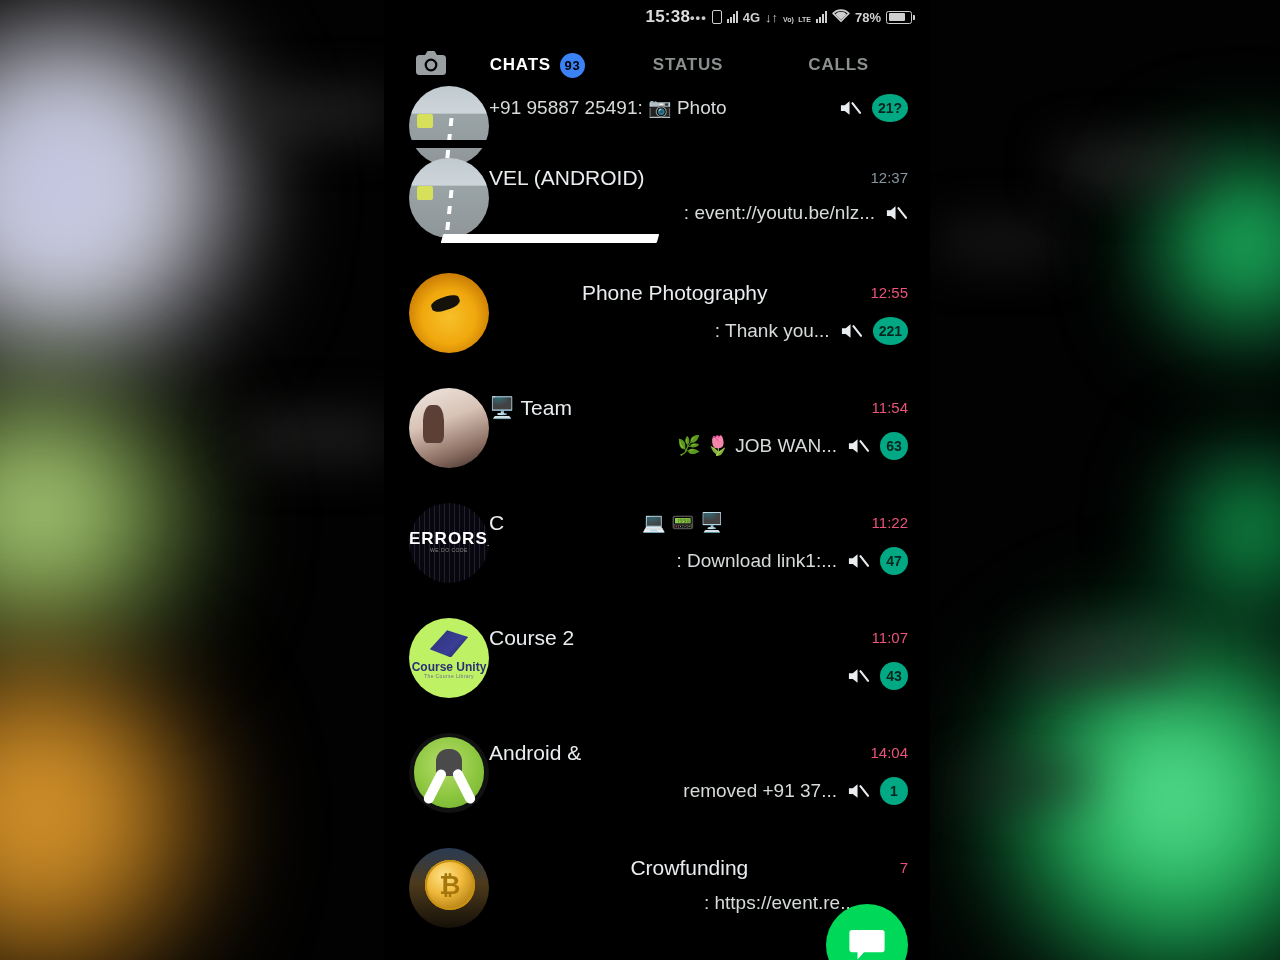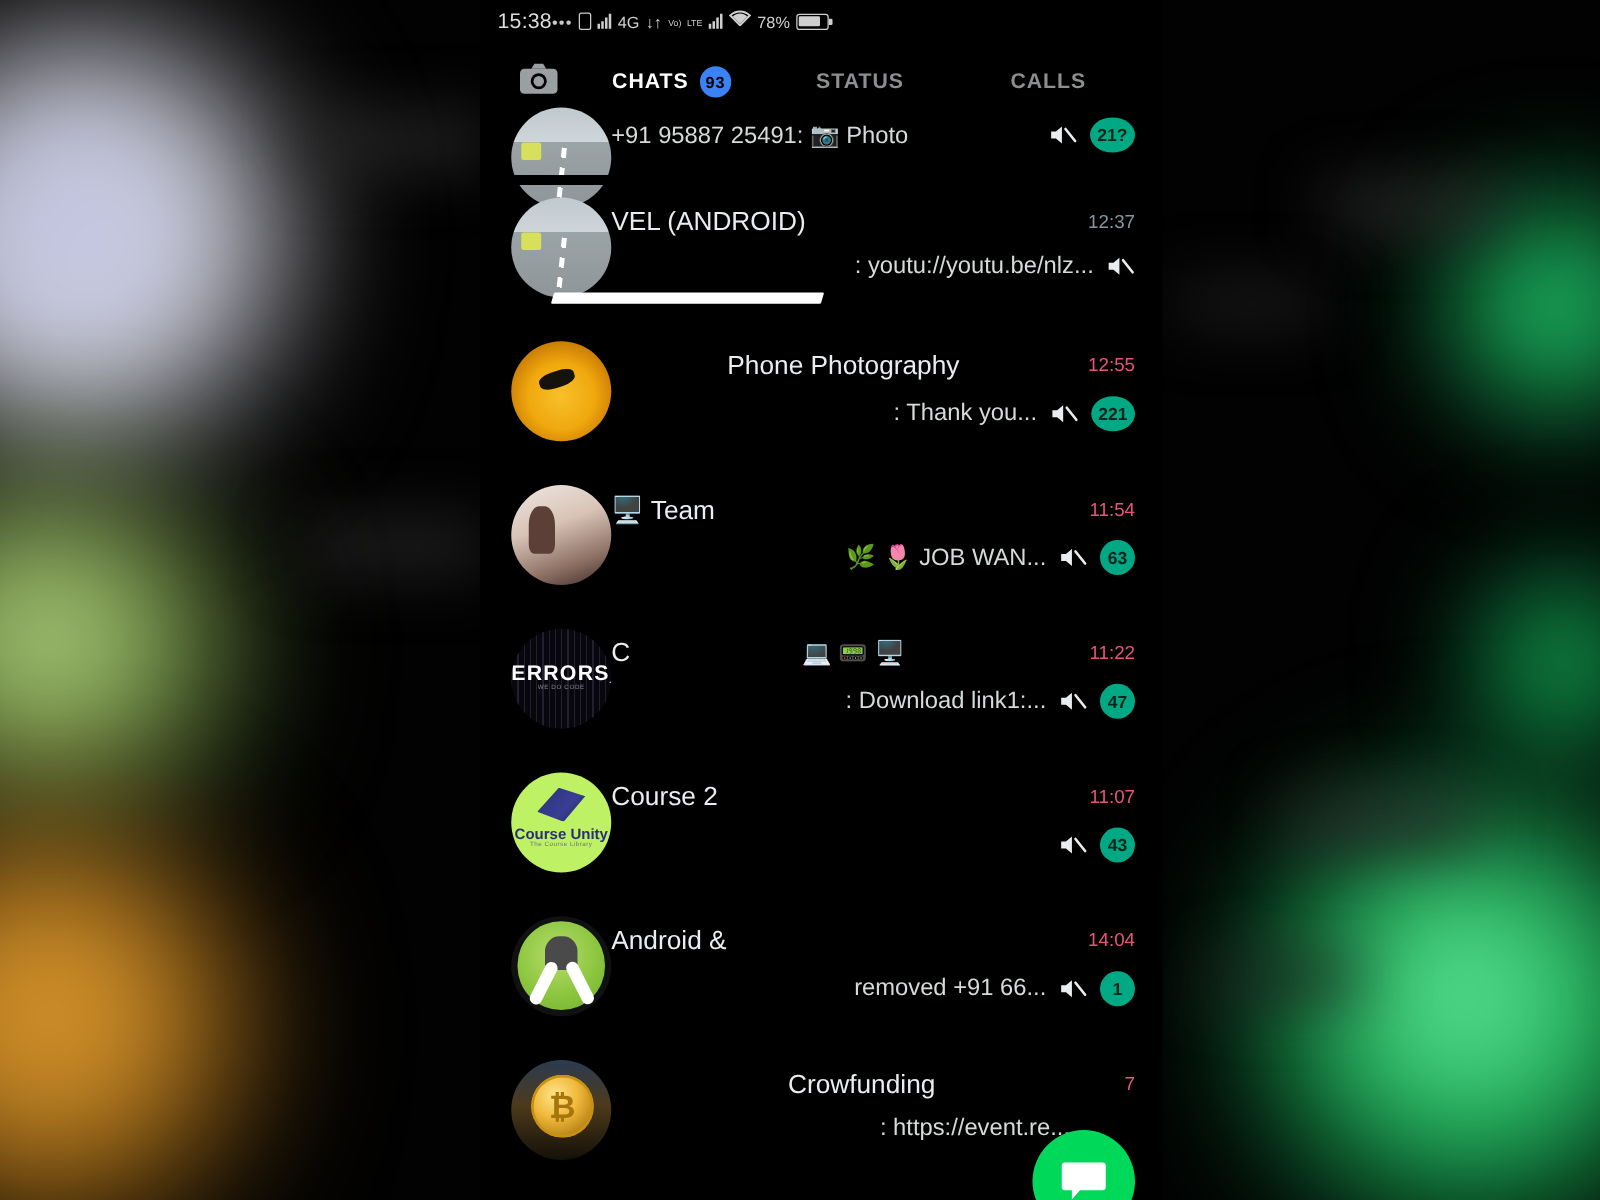--- a/index.html
+++ b/index.html
@@ -18,22 +18,22 @@
 
   
   #phone {
     position:absolute; left:384px; top:0; width:546px; height:960px;
     background:#000; overflow:hidden;
   }
 
   
   #statusbar {
     height:34px; display:flex; align-items:center;
-    justify-content:flex-start;
-    padding:0 18px 0 14px; color:#d8d8d8;
+    justify-content:flex-end;
+    padding:0 18px 0 14px; color:#d8d8d8;font-weight:bold;
   }
   #statusbar .clock { font-size:17px; letter-spacing:.2px; color:#dcdcdc; }
   .sb-right { display:flex; align-items:center; gap:5px; }
   .sb-right .g { font-size:13px; color:#cfcfcf; line-height:1; }
   .dots { letter-spacing:1px; font-size:13px; color:#c8c8c8; }
   .sigbars { display:inline-flex; align-items:flex-end; gap:1px; height:12px; }
   .sigbars i { width:2px; background:#cfcfcf; display:block; }
   .sigbars i:nth-child(1){height:4px}
   .sigbars i:nth-child(2){height:6px}
   .sigbars i:nth-child(3){height:9px}
@@ -243,21 +243,21 @@
     <div id="scrollbar"></div>
 
     <div class="row" style="margin-top:44px;">
       <div class="avatar av-road"></div>
       <div class="meta">
         <div class="line1">
           <span class="title" style="flex:1;text-align:left;">VEL          (ANDROID)</span>
           <span class="time">12:37</span>
         </div>
         <div class="line2">
-          <span class="msg" style="flex:1;text-align:right;">: youtu://youtu.be/nlz...</span>
+          <span class="msg" style="flex:1;text-align:right;">: event://youtu.be/nlz...</span>
           <span class="right2">
             <svg class="mute" viewBox="0 0 24 20">
               <path d="M2 7h4l5-4v14l-5-4H2z" fill="#e9edef"></path>
               <path d="M14 5l8 10" stroke="#e9edef" stroke-width="2.2" stroke-linecap="round"></path>
             </svg>
           </span>
         </div>
       </div>
     </div>
 
@@ -355,21 +355,21 @@
         <span class="body"></span>
         <span class="legL"></span>
         <span class="legR"></span>
       </div>
       <div class="meta">
         <div class="line1">
           <span class="title" style="flex:1;">Android &amp;</span>
           <span class="time unread">14:04</span>
         </div>
         <div class="line2">
-          <span class="msg" style="flex:1;text-align:right;">removed +91 66...</span>
+          <span class="msg" style="flex:1;text-align:right;">removed +91 37...</span>
           <span class="right2">
             <svg class="mute" viewBox="0 0 24 20">
               <path d="M2 7h4l5-4v14l-5-4H2z" fill="#e9edef"></path>
               <path d="M14 5l8 10" stroke="#e9edef" stroke-width="2.2" stroke-linecap="round"></path>
             </svg>
             <span class="count">1</span>
           </span>
         </div>
       </div>
     </div>

